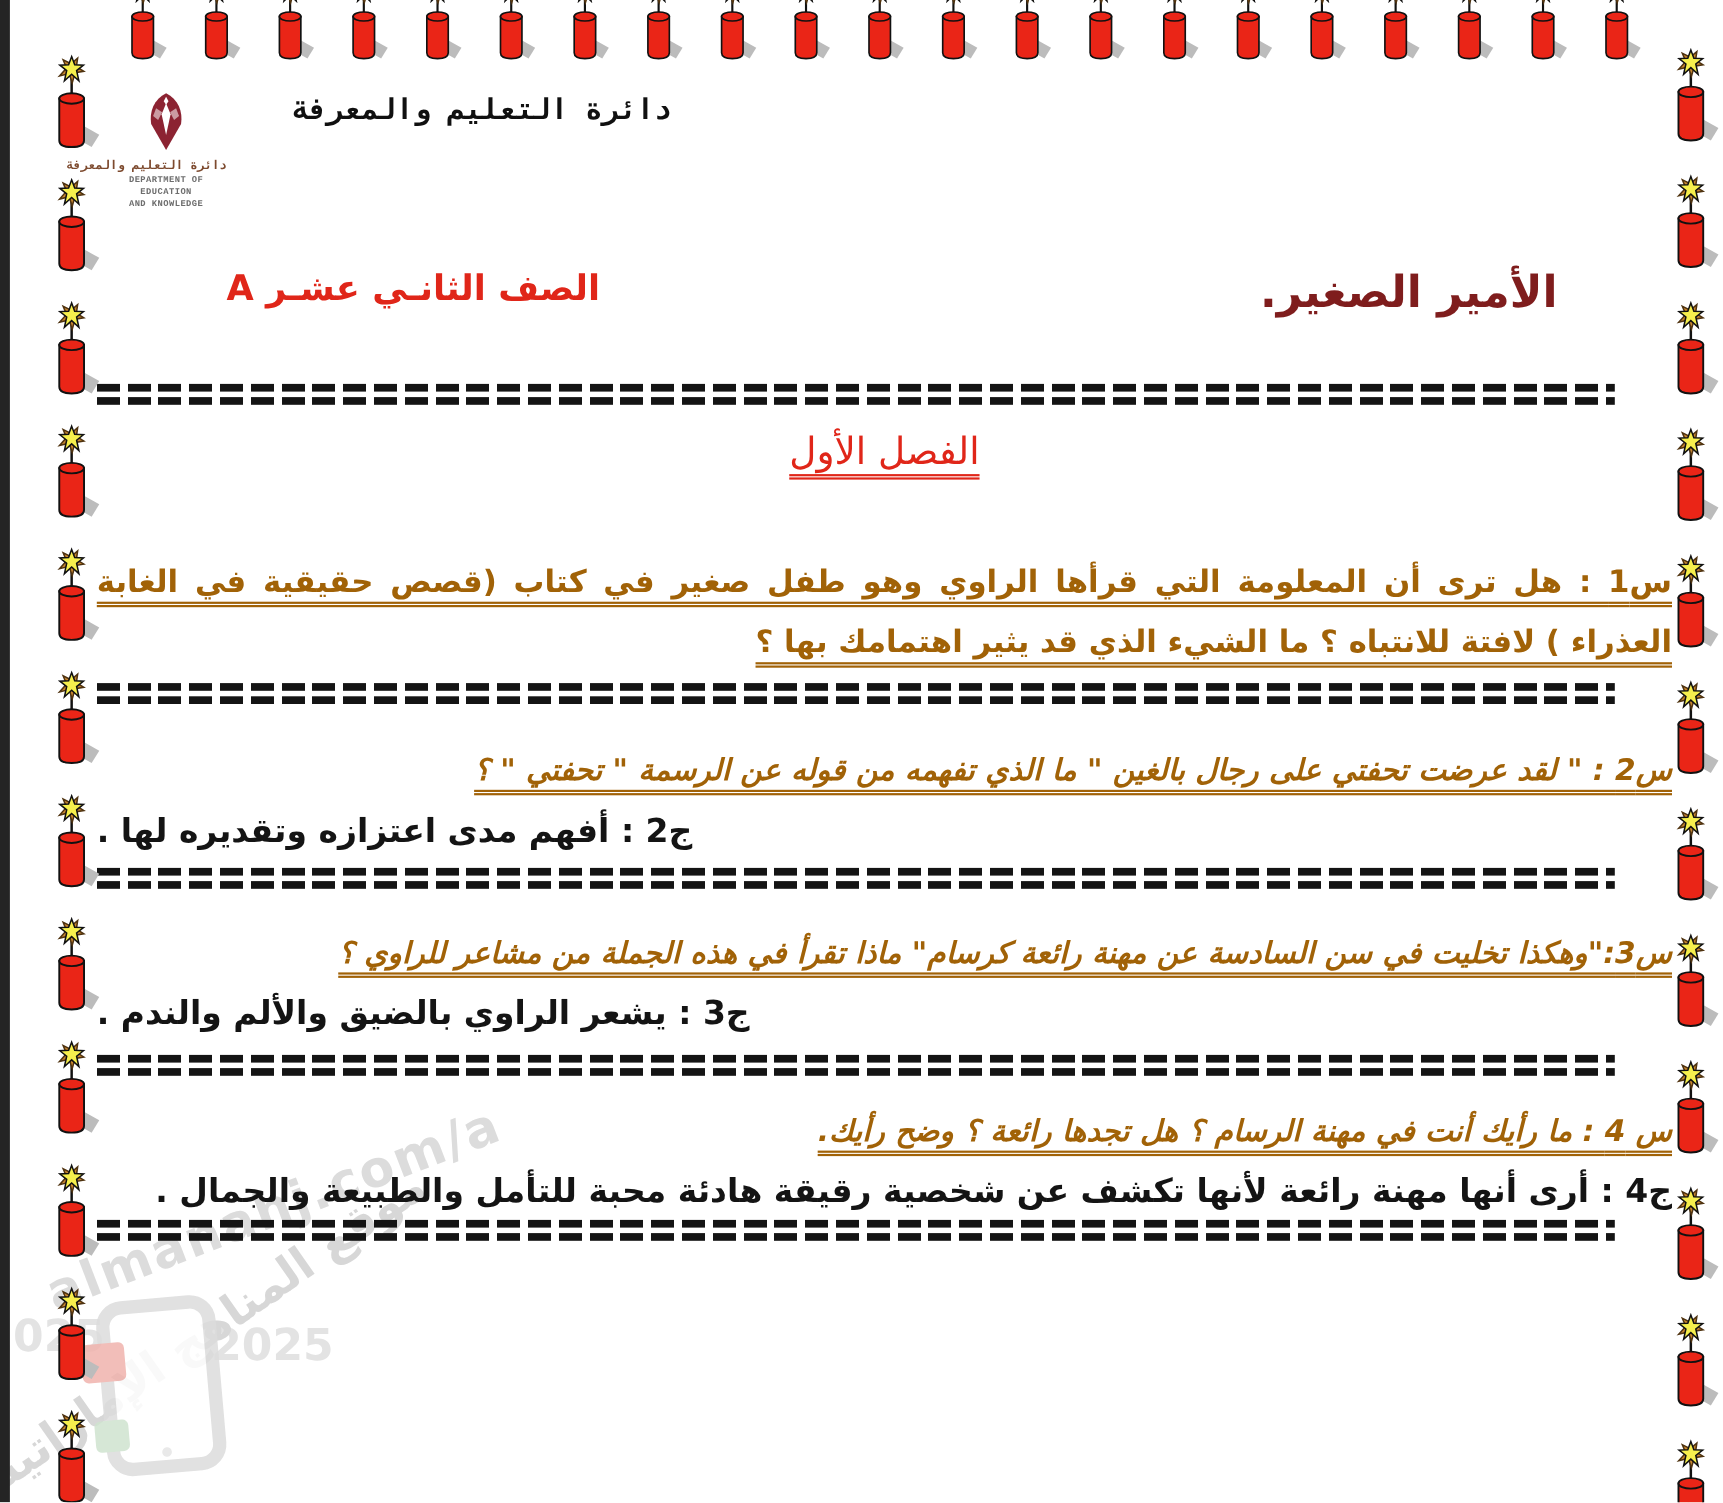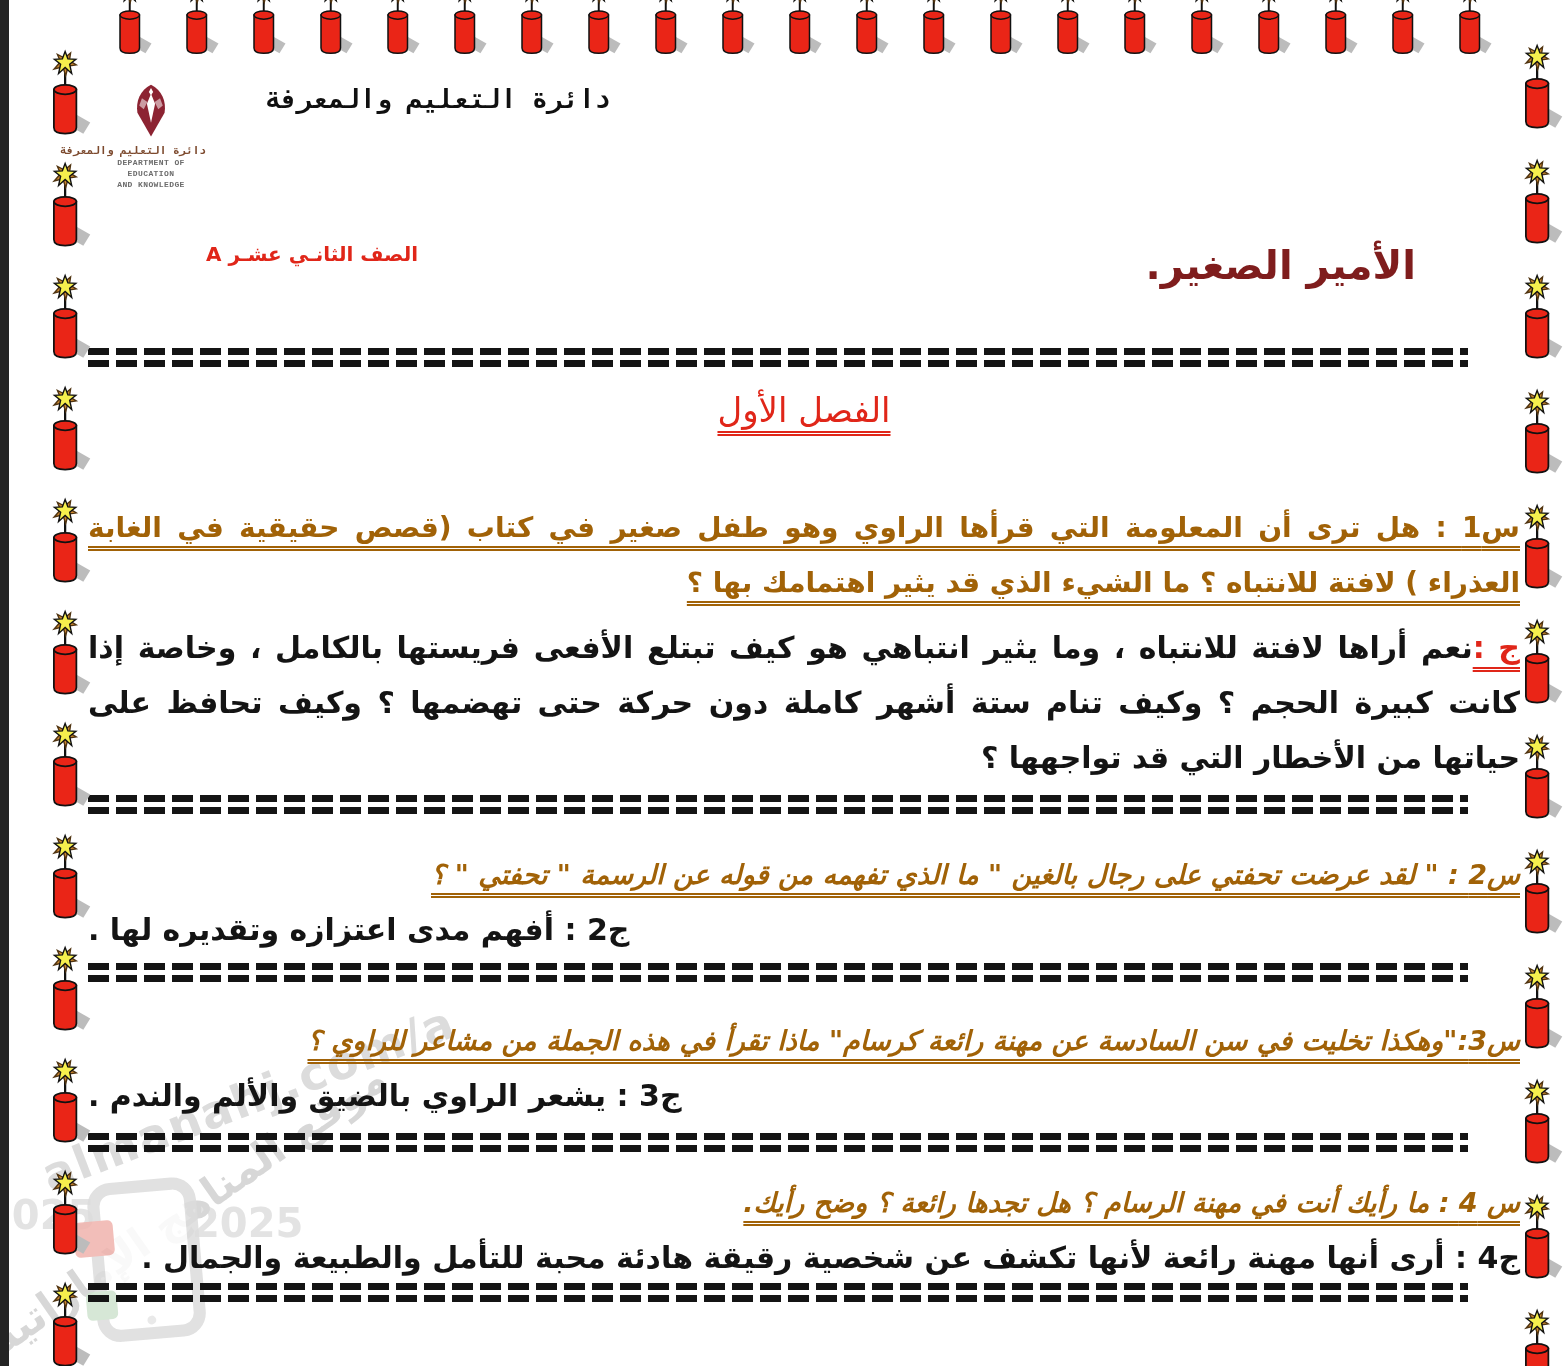--- a/index.html
+++ b/index.html
@@ -38,21 +38,21 @@
   .header{ display:flex; justify-content:flex-end; align-items:flex-start; margin-top:80px;font-family:Liberation Mono, monospace; }
   .org{ text-align:right; margin-left:60px; padding-left:0; margin-right:46px;
         font-weight:700; font-size:26px; line-height:42px; color:#101010; }
   .logo{ width:110px; text-align:center; margin-left:8px; }
   .logo svg{ width:58px; height:62px; display:block; margin:0 auto; }
   .logo-ar{ font-size:11px; font-weight:700; color:#7d4a2e; margin-top:2px; white-space:nowrap; }
   .logo-en{ font-size:8px; font-weight:700; color:#6d6d6d; letter-spacing:.4px; line-height:11px; direction:ltr; }
 
   .title-row{ display:flex; justify-content:space-between; margin-top:52px; }
   .doc-title{ color:#7f1d1d; font-weight:700; font-size:40px; margin-left:4px; margin-right:104px; }
-  .grade{ color:#e02619; font-weight:700; font-size:20px; margin-left:118px; }
+  .grade{ color:#e02619; font-weight:700; font-size:32px; margin-left:118px; }
 
   .separator{
     height:24px; margin-left:0; margin-right:52px; margin-top:0;
     background:
       repeating-linear-gradient(90deg,#141414 0 21px, transparent 21px 28px) 0 2px / 100% 7px no-repeat,
       repeating-linear-gradient(90deg,#141414 0 21px, transparent 21px 28px) 0 14px / 100% 7px no-repeat;
   }
   .sep1{ margin-top:58px; }
   .sep2{ margin-top:8px; }
   .sep3{ margin-top:4px; }
@@ -277,21 +277,20 @@
     <div class="title-row">
       <div class="doc-title">الأمير الصغير.</div>
       <div class="grade">الصف الثانـي عشـر A</div>
     </div>
 
     <div class="separator sep1"></div>
 
     <div class="chapter">الفصل الأول</div>
 
     <p class="q q1">س1 : هل ترى أن المعلومة التي قرأها الراوي وهو طفل صغير في كتاب (قصص حقيقية في الغابة العذراء ) لافتة للانتباه ؟ ما الشيء الذي قد يثير اهتمامك بها ؟</p>
-    <p class="a a1"><span class="a-prefix">ج :</span><span>نعم أراها لافتة للانتباه ، وما يثير انتباهي هو كيف تبتلع الأفعى فريستها بالكامل ، وخاصة إذا كانت كبيرة الحجم ؟ وكيف تنام ستة أشهر كاملة دون حركة حتى تهضمها ؟ وكيف تحافظ على حياتها من الأخطار التي قد تواجهها ؟</span></p>
 
     <div class="separator sep2"></div>
 
     <p class="q q-italic q2">س2 : " لقد عرضت تحفتي على رجال بالغين " ما الذي تفهمه من قوله عن الرسمة " تحفتي " ؟</p>
     <p class="a a-short">ج2 : أفهم مدى اعتزازه وتقديره لها .</p>
 
     <div class="separator sep3"></div>
 
     <p class="q q-italic q3">س3:"وهكذا تخليت في سن السادسة عن مهنة رائعة كرسام" ماذا تقرأ في هذه الجملة من مشاعر للراوي ؟</p>
     <p class="a a-short">ج3 : يشعر الراوي بالضيق والألم والندم .</p>

